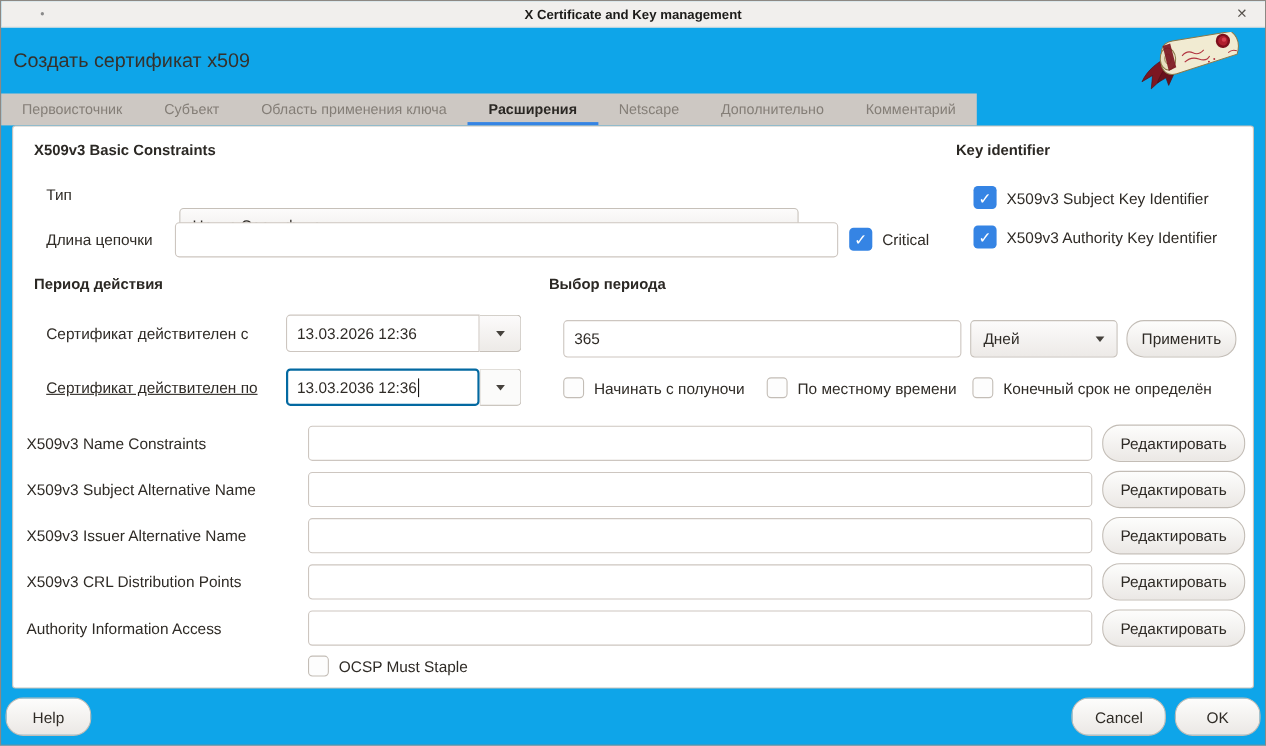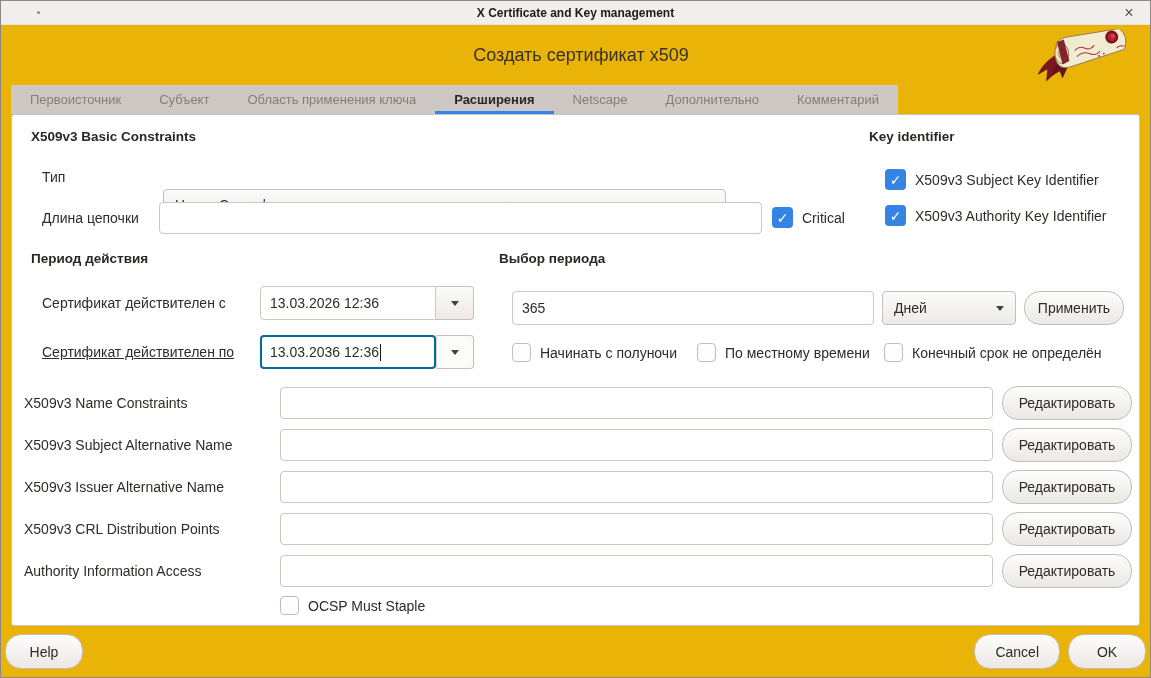--- a/index.html
+++ b/index.html
@@ -1,38 +1,38 @@
 <!DOCTYPE html>
 <html><head>
 <meta charset="utf-8">
 <style>
   * { box-sizing: border-box; margin: 0; padding: 0; }
   body { background:#fff; font-family:"Liberation Sans","DejaVu Sans",sans-serif; }
   .window {
     width:1151px; height:678px; position:relative;
-    border:1px solid #8d8883; background:#eab308; color:#2f2b26;
+    border:1px solid #8d8883; background:#0ea5e9; color:#2f2b26;
     display:flex; flex-direction:column; overflow:hidden;
   }
   
   .titlebar {
     height:24px; flex:0 0 24px; background:#f1efed; border-bottom:1px solid #e5e2df;
     display:flex; align-items:center; justify-content:center; position:relative;
   }
   .titlebar .title { font-size:12px; font-weight:bold; color:#1c1b19; }
   .win-dot { position:absolute; left:36px; top:10px; width:3px; height:3px; border-radius:50%; background:#8a8a8a; }
   .close {
     position:absolute; right:11px; top:2px; width:20px; height:20px;
     font-size:16px; color:#57524d; display:flex; align-items:center; justify-content:center; cursor:default;
   }
   
   .headrow { height:60px; flex:0 0 60px; position:relative; }
-  .headrow h1 { font-size:18px; font-weight:400; color:#35312c; padding:20px 0 0 11px;text-align:center; }
+  .headrow h1 { font-size:18px; font-weight:400; color:#35312c; padding:20px 0 0 11px; }
   .logo { position:absolute; right:13px; top:4px; }
   
-  .tabswrap { flex:0 0 29px; height:29px; padding-left:10px; display:flex; }
+  .tabswrap { flex:0 0 29px; height:29px; display:flex; }
   .tabs { display:inline-flex; background:#cdc8c3; height:29px; }
   .tab {
     padding:0 19px; line-height:29px; font-size:13px; color:#847e77;
     position:relative; white-space:nowrap; cursor:default;
   }
   .tab.active { color:#2b2824; font-weight:bold; }
   .tab.active::after { content:""; position:absolute; left:0; right:0; bottom:0; height:3px; background:#3584e4; }
   
   .frame {
     flex:0 0 512px; position:relative; margin:0 10px; background:#ffffff;

